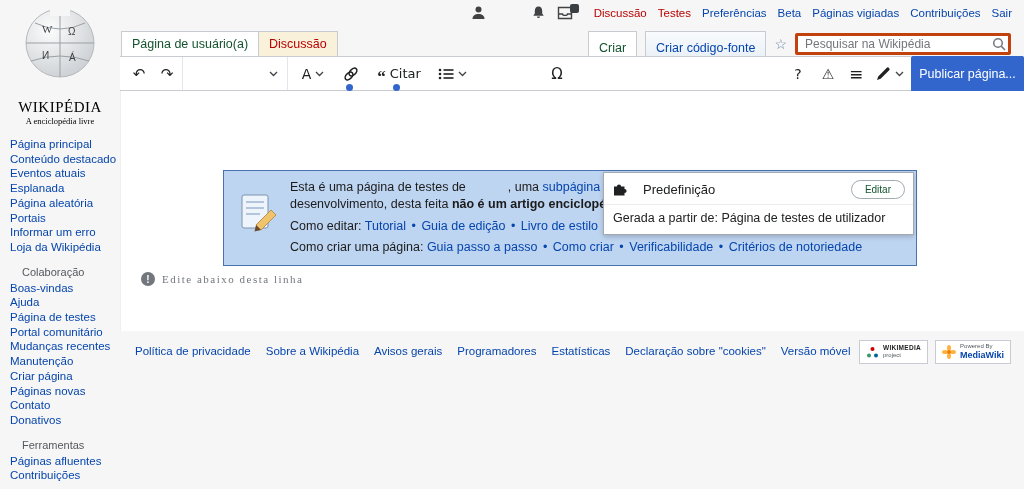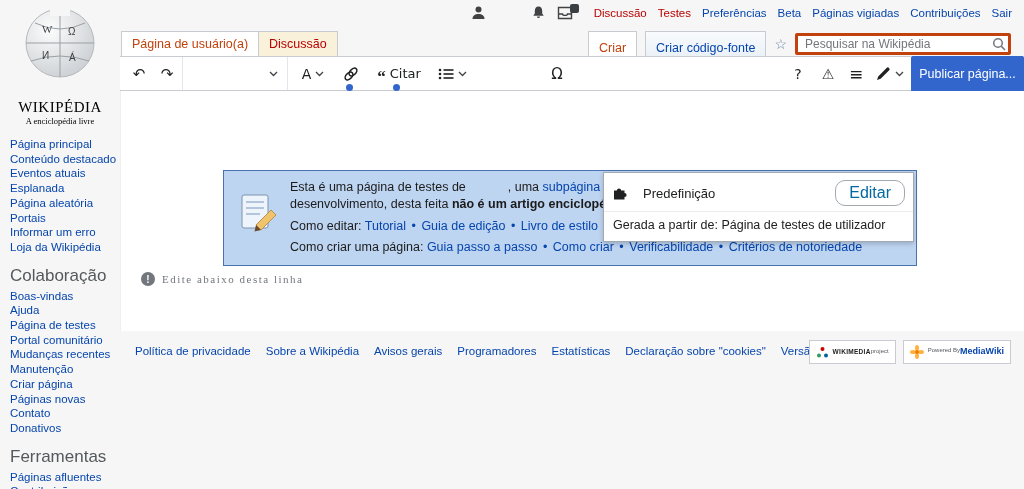--- a/index.html
+++ b/index.html
@@ -15,30 +15,30 @@
   #bell-icon{cursor:pointer;display:flex}
   #tray-wrap{position:relative;margin-right:10px;cursor:pointer;display:flex}
   #notif-badge{position:absolute;right:-6px;top:-2px;width:9px;height:9px;background:#3a3f44;border-radius:2px}
 
   
   #logo{position:absolute;left:0;top:3px;width:120px;text-align:center;cursor:pointer}
   #logo .wordmark{font-family:"Liberation Serif",serif;font-size:15px;letter-spacing:.5px;color:#000;margin-top:16px}
   #logo .tagline{font-family:"Liberation Serif",serif;font-size:8.5px;color:#000}
   #sidebar{position:absolute;left:10px;top:137px;width:110px;font-size:11.5px}
   #sidebar a{display:block;line-height:14.7px;white-space:nowrap}
-  #sidebar .sec{color:#54595d;font-size:17px;margin:11px 0 3px 0}
+  #sidebar .sec{color:#54595d;font-size:11px;margin:11px 0 3px 12px}
 
   
   #content{position:absolute;left:120px;top:0;width:904px;height:489px}
 
   
   #tabrow{position:absolute;left:0;top:31px;width:904px;height:25px}
   .tabs-left{position:absolute;left:1px;top:0;height:25px;display:flex}
   .tab{height:25px;padding:5px 10px 0;font-size:12.5px;border:1px solid #c8ccd1;border-bottom:none;white-space:nowrap;cursor:pointer}
-  .tab.active{background:#fff;color:#c2410c}
+  .tab.active{background:#fff;color:#14532d}
   .tab.talk{background:#faf1db;color:#ba0000;border-left:none}
   .tabs-right{position:absolute;right:13px;top:0;height:25px;display:flex;align-items:center;gap:8px}
   .tabs-right .tab{display:flex;align-items:center;padding-top:8px}
   .tab.src{background:linear-gradient(#f9fbfd,#eaf1f7);color:#0645ad}
   #star{font-size:14px;color:#6f87ab;cursor:pointer;line-height:1}
   #searchbox{position:relative;width:216px;height:22px}
   #searchbox input{width:100%;height:100%;border:3px solid #c2410c;border-radius:2px;font:12px "Liberation Sans",sans-serif;padding:0 24px 0 7px;color:#202122;background:#fff}
   #searchbox input::placeholder{color:#72777d}
   #search-icon{position:absolute;right:5px;top:4px;cursor:pointer;display:flex}
 
@@ -72,34 +72,34 @@
   #notice-text{position:absolute;left:66px;top:8px;right:8px;font-size:12.5px;line-height:17px;color:#1b1b1b}
   .nline{white-space:nowrap;overflow:hidden}
   .n34{line-height:21px}
   .n3{margin-top:3px}
   .gap{display:inline-block;width:42px}
   .sep{color:#0645ad;margin:0 2px}
 
   #popup{position:absolute;left:482px;top:81px;width:311px;background:#fff;border:1px solid #a2a9b1;box-shadow:0 2px 5px rgba(0,0,0,.2);z-index:5}
   #popup-header{display:flex;align-items:center;padding:7px 8px 5px;gap:16px}
   #popup-title{font-size:13px;color:#202122}
-  #popup-edit{margin-left:auto;border:1px solid #a2a9b1;background:#fff;font-size:16px;padding:3px 13px;color:#0369a1;cursor:pointer;border-radius:10px}
+  #popup-edit{margin-left:auto;border:1px solid #a2a9b1;background:#fff;font-size:10px;padding:3px 13px;color:#14532d;cursor:pointer;border-radius:10px}
   #popup-divider{border-top:1px solid #eaecf0;margin:0}
   #popup-sub{font-size:12.5px;padding:6px 9px 9px;color:#202122}
 
   #comment{position:absolute;left:20px;top:181px;display:flex;align-items:center;gap:7px;color:#72777d}
   #comment .bang{width:14px;height:14px;border-radius:50%;background:#72777d;color:#fff;font-size:10px;font-weight:bold;display:flex;align-items:center;justify-content:center}
   #comment .ctext{font-family:Liberation Serif, serif;font-size:11px;letter-spacing:1.5px}
 
   
   #footer{position:absolute;left:0;top:338px;width:904px;height:158px}
   #flinks{position:absolute;left:15px;top:7px;display:flex;gap:15px;font-size:11.5px;white-space:nowrap}
   #badges{position:absolute;right:13px;top:2px;display:flex;gap:7px}
   .badge{height:24px;background:#fff;border:1px solid #c8ccd1;display:flex;align-items:center;gap:4px;padding:2px 6px;cursor:pointer}
-  .badge .lines{display:flex;flex-direction:row;justify-content:center}
+  .badge .lines{display:flex;flex-direction:column;justify-content:center}
   .badge .t-big{font-size:6.5px;font-weight:bold;color:#222;line-height:1.25;letter-spacing:.3px}
   .badge .t-small{font-size:6px;color:#54595d;line-height:1.25}
   .badge .t-mw1{font-size:6px;color:#54595d;line-height:1.25}
   .badge .t-mw2{font-size:9px;color:#0645ad;font-weight:bold;line-height:1.1}
 </style>
 </head>
 <body>
 
 <div id="page">
 

